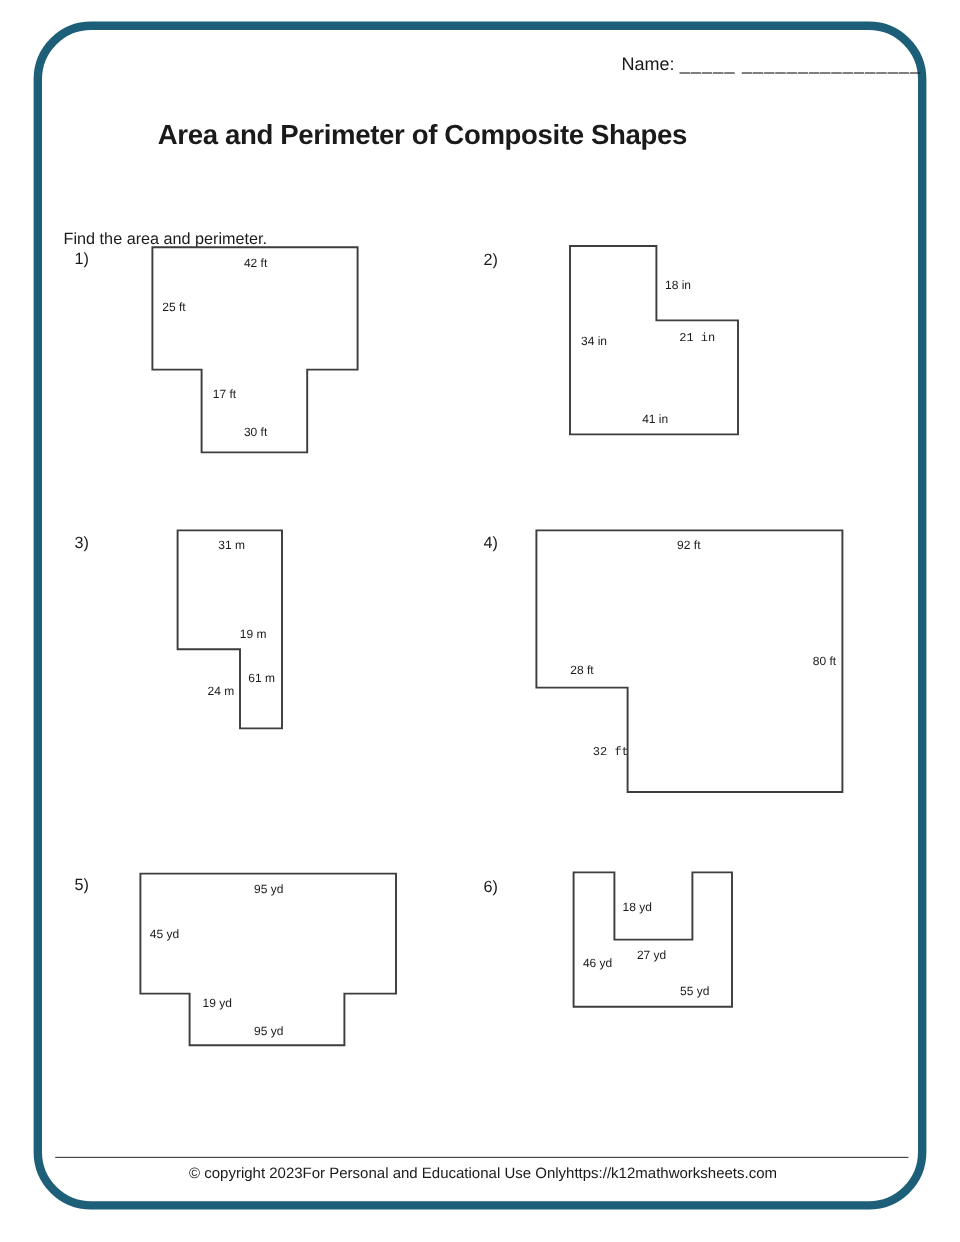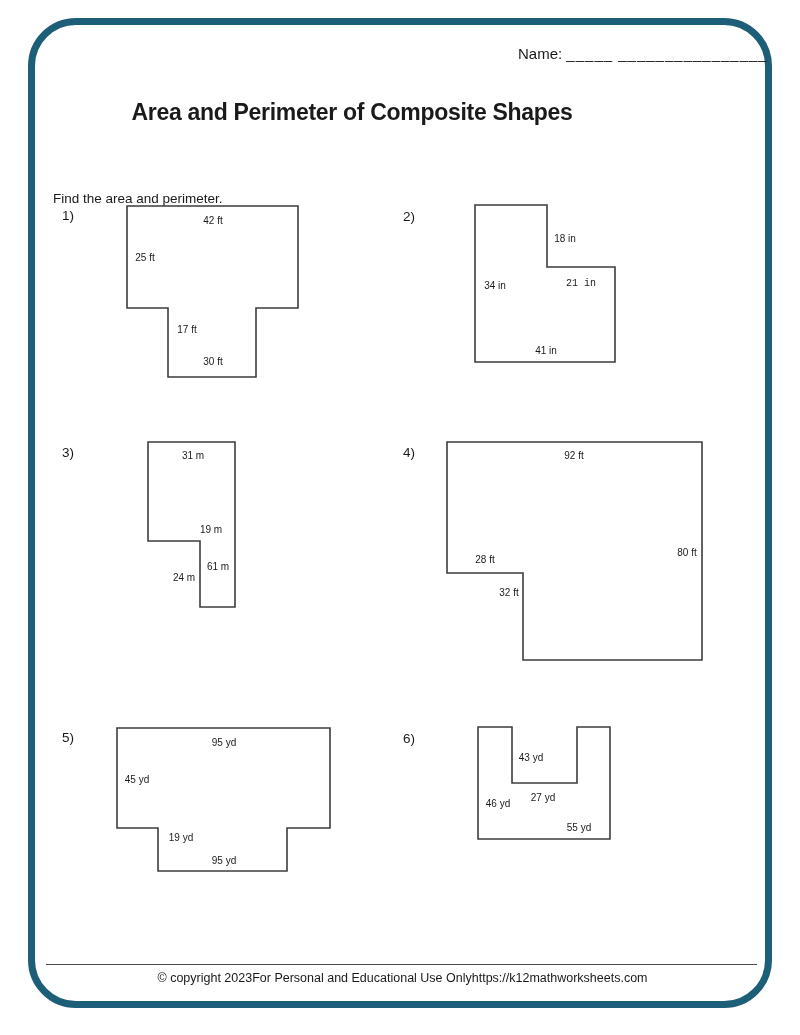--- a/index.html
+++ b/index.html
@@ -80,28 +80,28 @@
     <div class="dim-label" style="left: 546px; top: 350px;">41 in</div>
     <div class="problem-number" style="left: 62px; top: 445px;">3)</div>
     <div class="dim-label" style="left: 193px; top: 455px;">31 m</div>
     <div class="dim-label" style="left: 176px; top: 529px; margin-left: 35px;">19 m</div>
     <div class="dim-label" style="left: 218px; top: 526px; margin-top: 40px;">61 m</div>
     <div class="dim-label" style="left: 184px; top: 577px;">24 m</div>
     <div class="problem-number" style="left: 403px; top: 445px;">4)</div>
     <div class="dim-label" style="left: 574px; top: 455px;">92 ft</div>
     <div class="dim-label" style="left: 485px; top: 559px;">28 ft</div>
     <div class="dim-label" style="left: 687px; top: 552px;">80 ft</div>
-    <div class="dim-label" style="left: 509px; top: 592px;">32 ft</div>
+    <div class="dim-label" style="left: 509px; top: 628px; font-family: Liberation Mono, monospace;">32 ft</div>
     <div class="problem-number" style="left: 62px; top: 730px;">5)</div>
     <div class="dim-label" style="left: 224px; top: 742px;">95 yd</div>
     <div class="dim-label" style="left: 137px; top: 779px;">45 yd</div>
     <div class="dim-label" style="left: 181px; top: 837px;">19 yd</div>
     <div class="dim-label" style="left: 224px; top: 860px;">95 yd</div>
     <div class="problem-number" style="left: 403px; top: 731px;">6)</div>
-    <div class="dim-label" style="left: 531px; top: 757px;">43 yd</div>
+    <div class="dim-label" style="left: 531px; top: 757px;">18 yd</div>
     <div class="dim-label" style="left: 498px; top: 803px;">46 yd</div>
     <div class="dim-label" style="left: 543px; top: 797px;">27 yd</div>
     <div class="dim-label" style="left: 579px; top: 827px;">55 yd</div>
   </div>
 
 <div class="footer-line" style="border-top-color: rgb(74, 74, 74);"></div>
 <div class="footer">
   <span>© copyright 2023</span>
   <span>For Personal and Educational Use Only</span>
   <span>https://k12mathworksheets.com</span>

